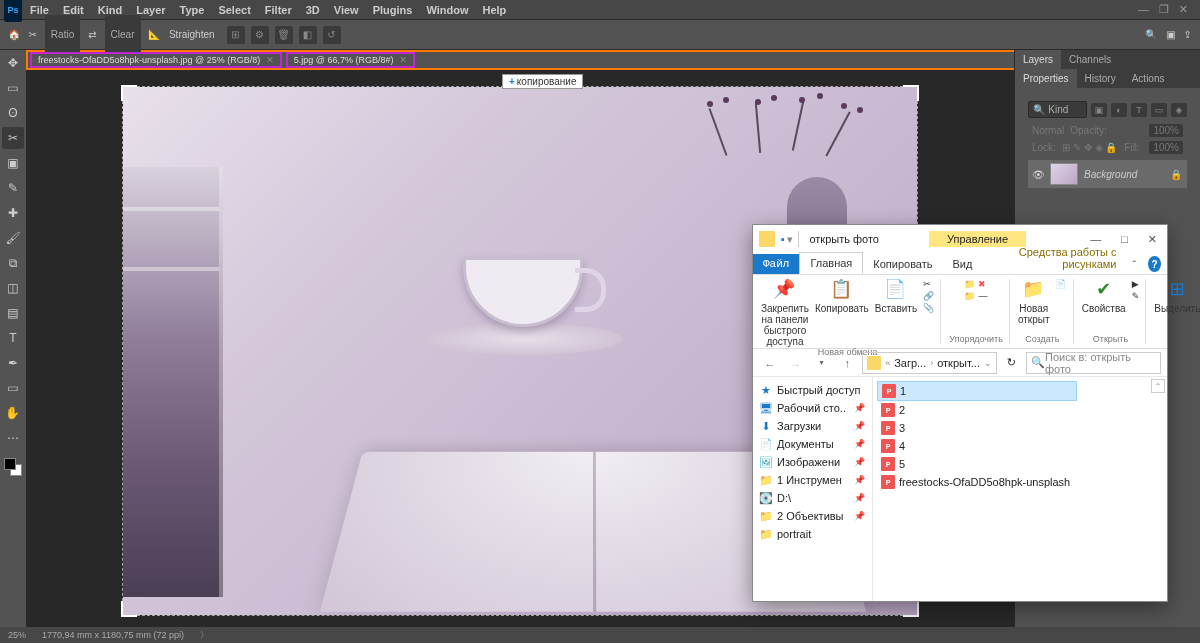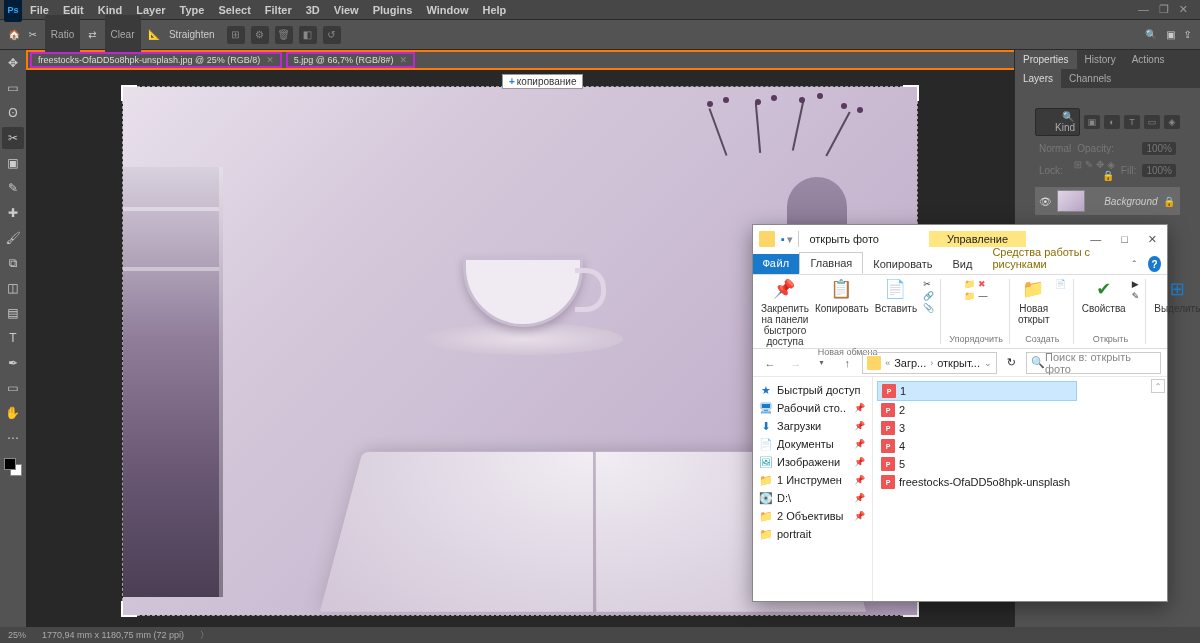--- a/index.html
+++ b/index.html
@@ -65,21 +65,21 @@
 
 
 .copy-tooltip { position: absolute; left: 502px; top: 74px; background: #fff; color: #333; border: 1px solid #999; padding: 1px 6px; font-size: 10px; z-index: 5; }
 .copy-tooltip .plus { color: #1b7fd4; font-weight: bold; margin-right: 2px; }
 
 
 .right-panels { position: absolute; top: 50px; right: 0; bottom: 16px; width: 186px; background: #535353; border-left: 1px solid #2a2a2a; font-size: 10px; }
 .panel-tabs { display: flex; background: #3c3c3c; }
 .panel-tabs .ptab { padding: 4px 8px; color: #aaa; cursor: pointer; }
 .panel-tabs .ptab.active { background: #535353; color: #ddd; }
-.layers-body { padding: 20px; text-align: right; }
+.layers-body { padding: 13px; }
 .layers-row { display: flex; gap: 4px; align-items: center; margin-bottom: 4px; }
 .layers-row .search { flex: 1; background: #3a3a3a; border: 1px solid #2a2a2a; padding: 2px 4px; color: #aaa; border-radius: 2px; }
 .layers-row .fi { width: 16px; height: 14px; background: #3a3a3a; border-radius: 2px; display: flex; align-items: center; justify-content: center; color: #888; font-size: 9px; }
 .layers-row2 { display: flex; gap: 6px; color: #777; padding: 2px 4px; align-items: center; }
 .layers-row2 .val { margin-left: auto; background: #3a3a3a; padding: 1px 4px; border-radius: 2px; }
 .layer-item { display: flex; align-items: center; gap: 6px; padding: 3px 4px; background: #6a6a6a; margin-top: 4px; }
 .layer-item .eye { width: 12px; color: #ddd; }
 .layer-item .thumb { width: 28px; height: 22px; background: linear-gradient(135deg,#e0d5e6,#baa5c4); border: 1px solid #888; }
 .layer-item .lname { flex: 1; font-style: italic; }
 .layer-item .lock { color: #bbb; }
@@ -91,21 +91,21 @@
 .explorer { position: absolute; left: 752px; top: 224px; width: 416px; height: 378px; background: #fff; color: #222; font-size: 11px; border: 1px solid #888; box-shadow: 0 6px 20px rgba(0,0,0,0.4); z-index: 20; display: flex; flex-direction: column; }
 .ex-title { height: 28px; display: flex; align-items: center; padding: 0 6px; }
 .ex-title .fico { width: 16px; height: 16px; background: #fcd667; margin-right: 4px; border-radius: 1px; display: inline-block; }
 .ex-title .t-icons { display: flex; gap: 2px; align-items: center; }
 .ex-title .sep { width: 1px; height: 16px; background: #ccc; margin: 0 6px; }
 .ex-title .t-label { margin-left: 4px; }
 .ex-title .manage { margin-left: 50px; background: #ffe680; padding: 2px 18px; }
 .ex-title .win-btns { margin-left: auto; display: flex; gap: 12px; font-family: Arial; color: #555; }
 .ex-title .win-btns span { cursor: pointer; padding: 2px 4px; }
 .ex-tabs { display: flex; height: 22px; border-bottom: 1px solid #ddd; align-items: flex-end; }
-.ex-tabs .etab { padding: 4px 10px; cursor: pointer; color: #333; }
+.ex-tabs .etab { padding: 4px 10px; cursor: pointer; color: #333; text-align: right; }
 .ex-tabs .etab.file { background: #1979ca; color: #fff; font-family: Liberation Mono, monospace; }
 .ex-tabs .etab.active { border: 1px solid #ccc; border-bottom: 1px solid #fff; }
 .ex-tabs .etab.pic { color: #8a6d00; }
 .ex-tabs .tri { margin-left: auto; padding: 3px 6px; color: #555; }
 .ex-tabs .help { width: 16px; height: 16px; border-radius: 50%; background: #1979ca; color: #fff; display: flex; align-items: center; justify-content: center; margin: 0 6px 2px; font-size: 10px; font-weight: bold; }
 .ex-ribbon { height: 74px; border-bottom: 1px solid #ddd; display: flex; padding: 4px 2px; gap: 2px; font-size: 10px; color: #333; }
 .rib-group { border-right: 1px solid #e0e0e0; padding: 0 6px; display: flex; flex-direction: column; align-items: center; justify-content: space-between; }
 .rib-group .icons { display: flex; gap: 6px; align-items: flex-start; }
 .rib-btn { display: flex; flex-direction: column; align-items: center; gap: 2px; text-align: center; line-height: 1.1; max-width: 56px; }
 .rib-btn .ric { width: 22px; height: 22px; display: flex; align-items: center; justify-content: center; font-size: 18px; }
@@ -239,27 +239,27 @@
     <div class="crop-handle tr"></div>
     <div class="crop-handle bl"></div>
     <div class="crop-handle br"></div>
   </div>
 </div>
 
 <div class="copy-tooltip"><span class="plus">+</span><span>копирование</span></div>
 
 <div class="right-panels">
   <div class="panel-tabs">
+    <div class="ptab active">Layers</div>
+    <div class="ptab">Channels</div>
+  </div>
+  <div class="panel-tabs">
     <div class="ptab active">Properties</div>
     <div class="ptab">History</div>
     <div class="ptab">Actions</div>
-  </div>
-  <div class="panel-tabs">
-    <div class="ptab active">Layers</div>
-    <div class="ptab">Channels</div>
   </div>
   <div class="layers-body">
     <div class="layers-row">
       <div class="search">🔍 <span>Kind</span></div>
       <div class="fi">▣</div>
       <div class="fi">◐</div>
       <div class="fi">T</div>
       <div class="fi">▭</div>
       <div class="fi">◈</div>
     </div>

